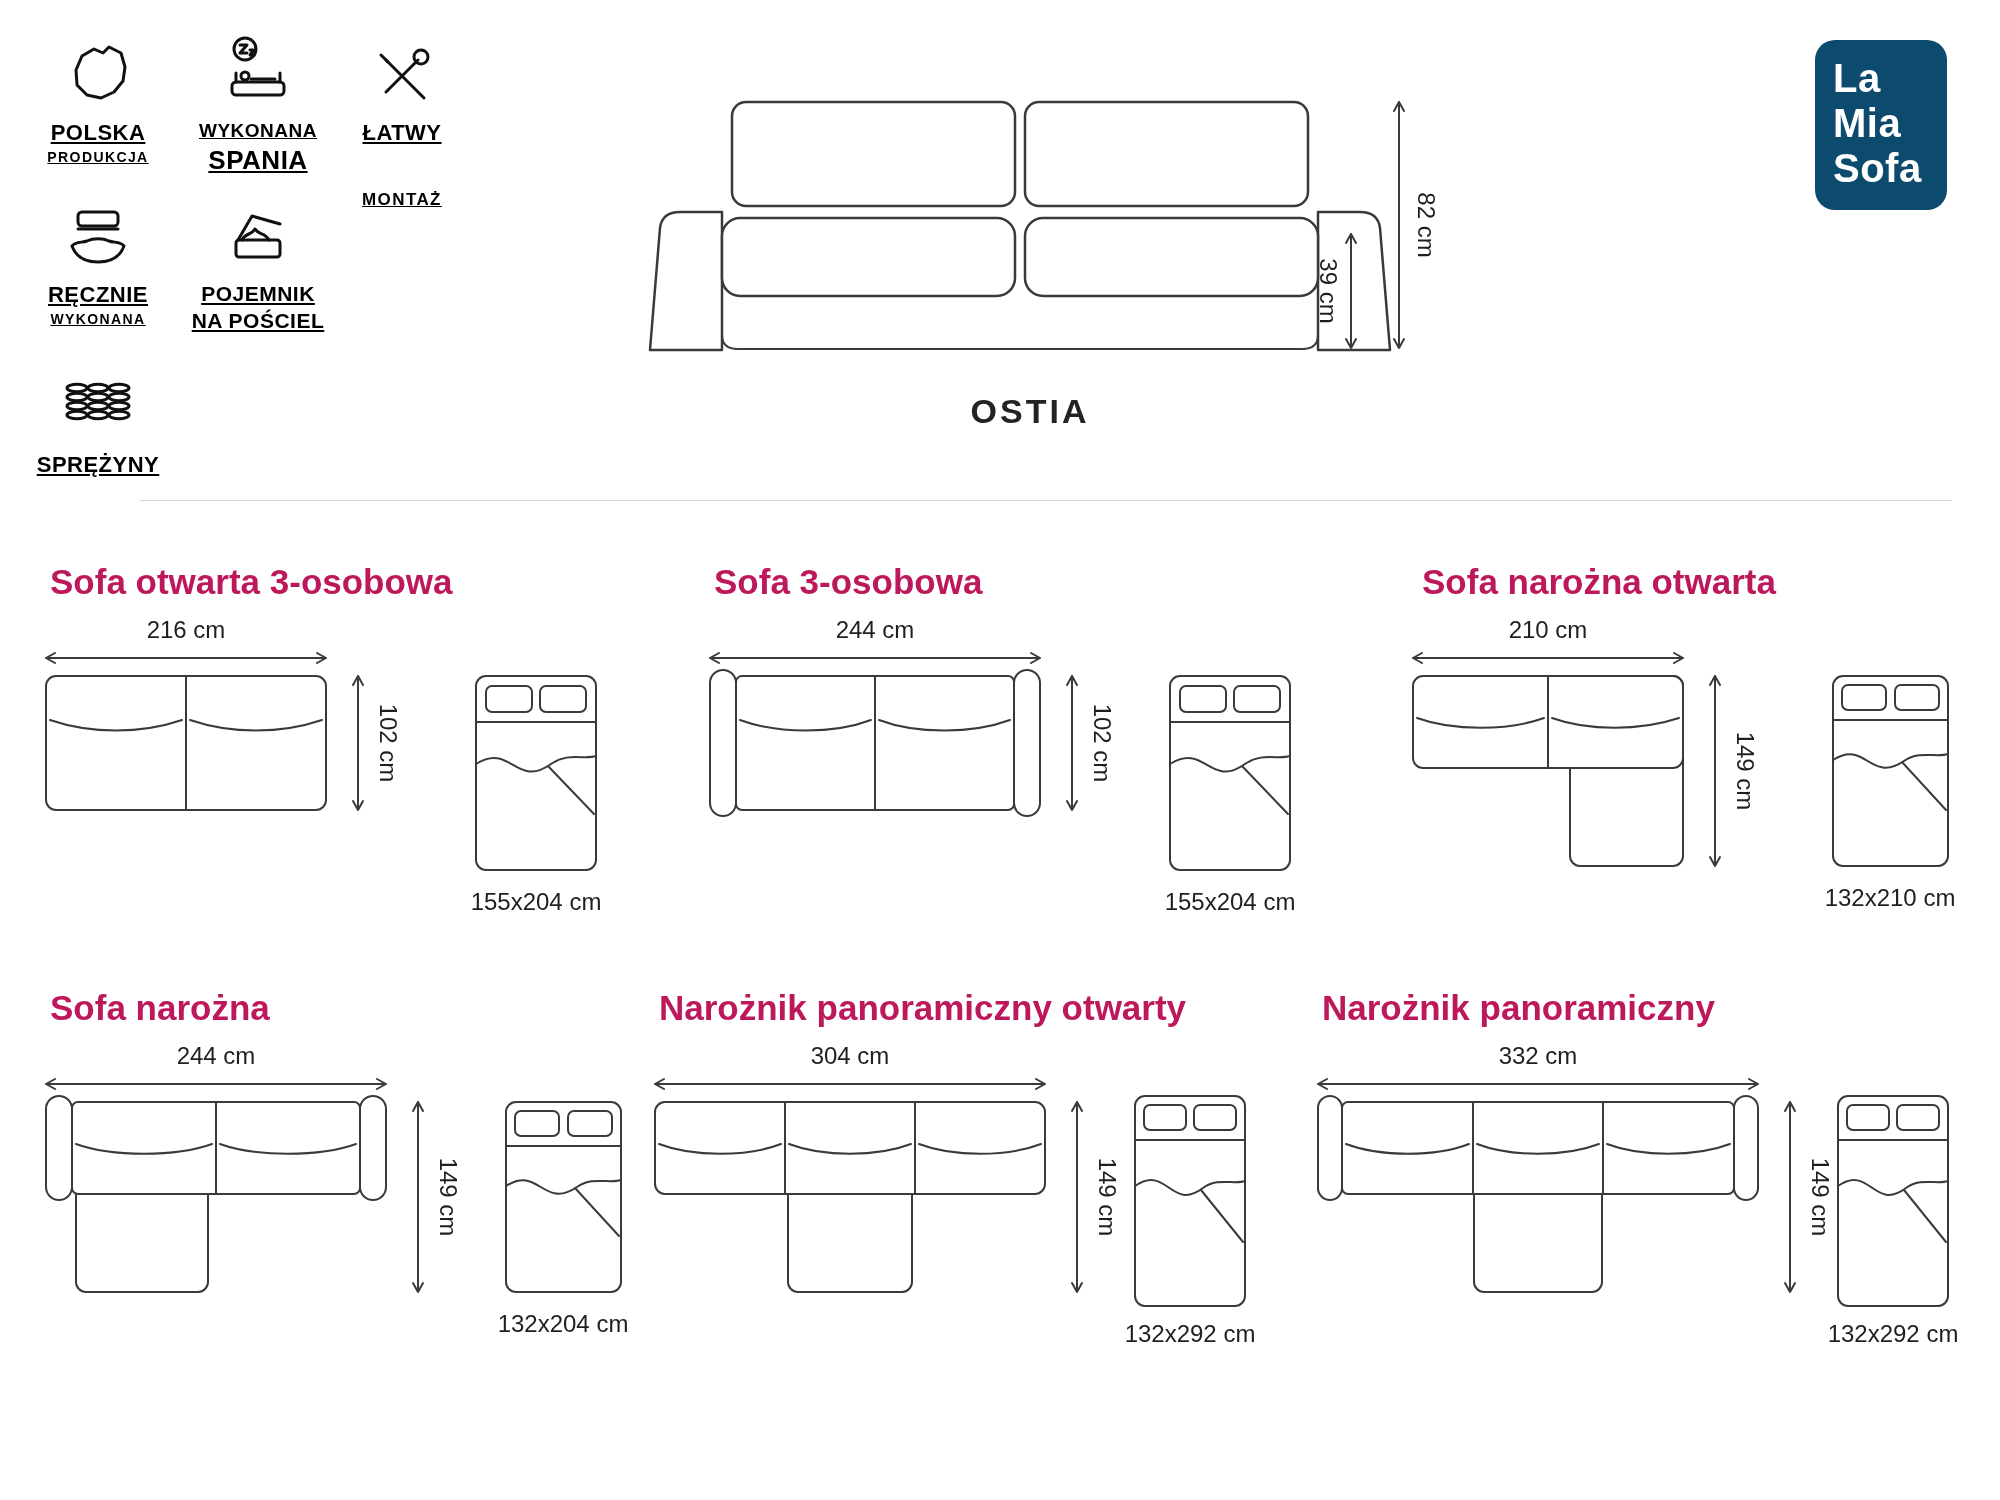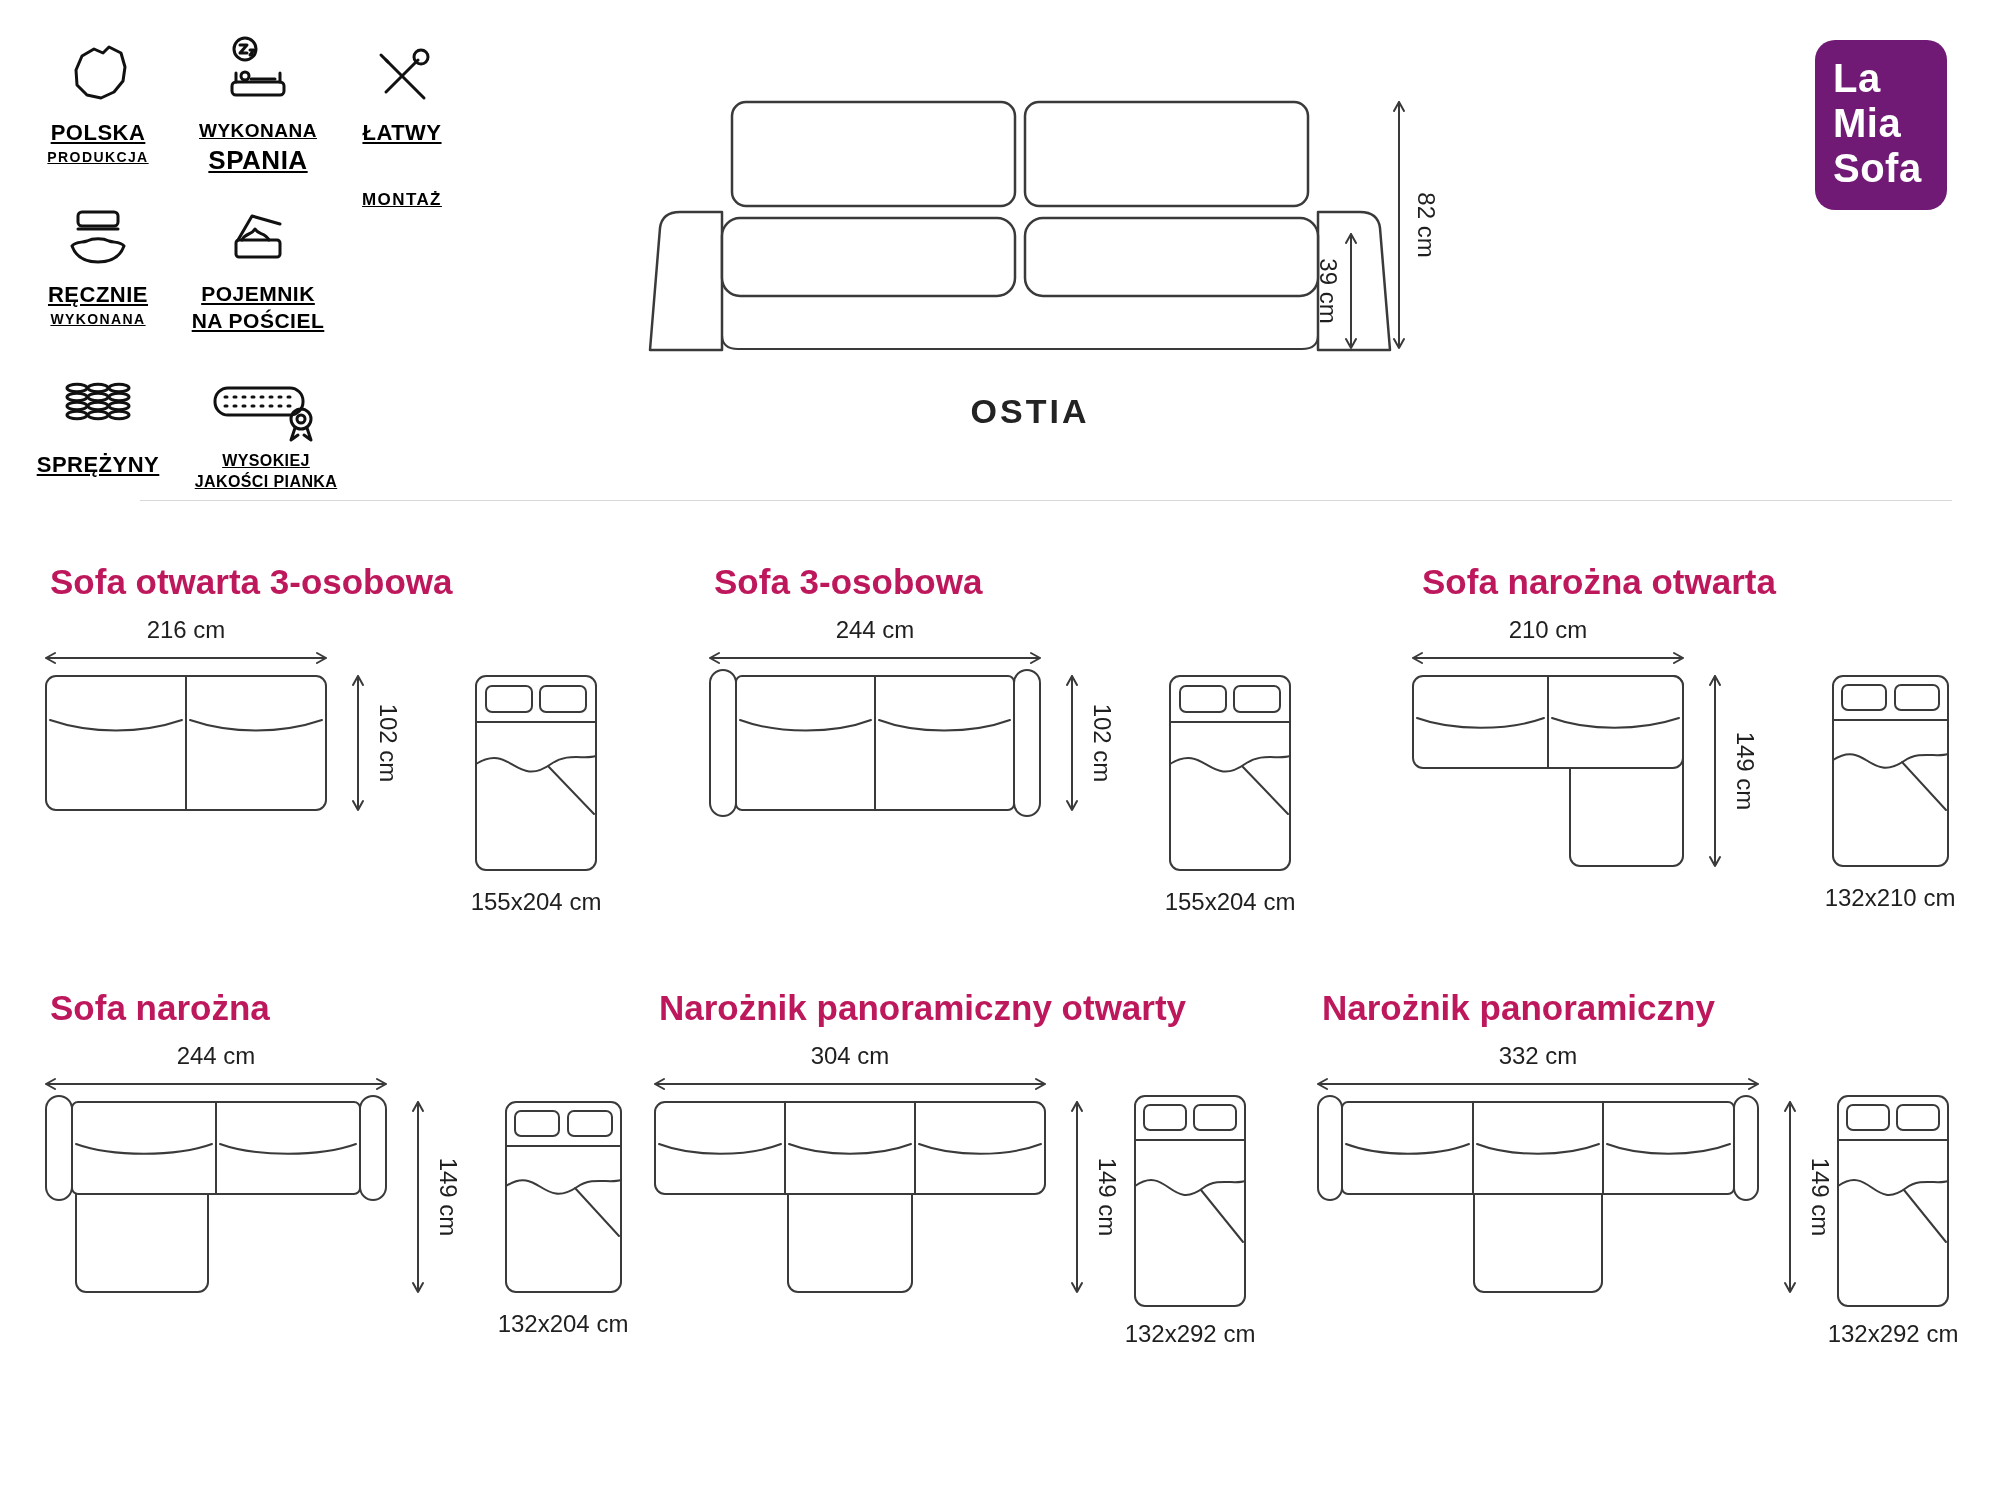--- a/index.html
+++ b/index.html
@@ -11,21 +11,21 @@
   .feature .line2 { font-weight:bold; font-size:14px; color:#000; letter-spacing:1.4px; margin-top:3px; }
   .f1{left:23px; top:40px;} .f2{left:183px; top:34px;} .f3{left:327px; top:40px;}
   .f4{left:23px; top:202px;} .f5{left:183px; top:202px;align-items:center;}
   .f6{left:23px; top:372px;} .f7{left:168px; top:372px; width:196px;}
   .f2 .line1{font-size:19px;} .f2 .line2{font-size:26px; letter-spacing:.5px;}
   .f3 .line2{font-size:17px;margin-top:44px;}
   .f5 .line1{font-size:21px;} .f5 .line2{font-size:21px; letter-spacing:.5px;}
   .f7 .line1{font-size:16px; letter-spacing:.4px;} .f7 .line2{font-size:16px; letter-spacing:.4px;}
 
   
-  .logo { position:absolute; left:1815px; top:40px; width:132px; height:170px; background:#701a75;
+  .logo { position:absolute; left:1815px; top:40px; width:132px; height:170px; background:#0c4a6e;
           border-radius:20px; color:#fff; padding:16px 0 0 18px; box-sizing:border-box; }
   .logo div { font-weight:bold; font-size:40px; line-height:1.12; letter-spacing:.5px; }
 
   
   .main-sofa { position:absolute; left:620px; top:88px; }
   .product-name { position:absolute; left:620px; top:392px; width:820px; text-align:center;
                   font-size:34px; font-weight:bold; letter-spacing:3px; color:#232323; }
 
   .divider { position:absolute; left:140px; top:500px; width:1812px; border-top:1px solid #d8d8d8; }
 
@@ -116,31 +116,20 @@
         <ellipse cx="57" cy="16" rx="10" ry="3.8"></ellipse>
           <ellipse cx="57" cy="25" rx="10" ry="3.8"></ellipse>
         <ellipse cx="57" cy="34" rx="10" ry="3.8"></ellipse>
           <ellipse cx="57" cy="43" rx="10" ry="3.8"></ellipse>
       </g>
     </svg>
     <span class="line1">SPRĘŻYNY</span>
     <span class="line2"></span>
   </div>
 
-  <div class="feature f7">
-    <svg width="110" height="72" viewBox="0 0 110 72">
-      <rect class="icon" x="4" y="16" width="88" height="27" rx="13"></rect>
-      <path class="icon" stroke-width="2" stroke-dasharray="2 7" d="M14 25 H82 M14 34 H82"></path>
-      <circle class="icon" stroke-width="2.5" cx="90" cy="47" r="10"></circle>
-      <circle class="icon" stroke-width="2" cx="90" cy="47" r="4"></circle>
-      <path class="icon" stroke-width="2.5" d="M84 56 L80 68 L87 63 M96 56 L100 68 L93 63"></path>
-    </svg>
-    <span class="line1">WYSOKIEJ</span>
-    <span class="line2">JAKOŚCI PIANKA</span>
-  </div>
 
   <svg class="main-sofa" width="820" height="300" viewBox="0 0 820 300">
     <g>
       <rect class="shape2" x="112" y="14" width="283" height="104" rx="14"></rect>
       <rect class="shape2" x="405" y="14" width="283" height="104" rx="14"></rect>
       <path class="shape2" d="M30 262 L40 140 Q42 124 60 124 L102 124 L102 262 Z"></path>
       <path class="shape2" d="M770 262 L760 140 Q758 124 740 124 L698 124 L698 262 Z"></path>
       <rect class="shape2" x="102" y="130" width="293" height="78" rx="18"></rect>
       <rect class="shape2" x="405" y="130" width="293" height="78" rx="18"></rect>
       <path class="ln" d="M102 208 L102 247 Q102 261 118 261 L682 261 Q698 261 698 247 L698 208"></path>

